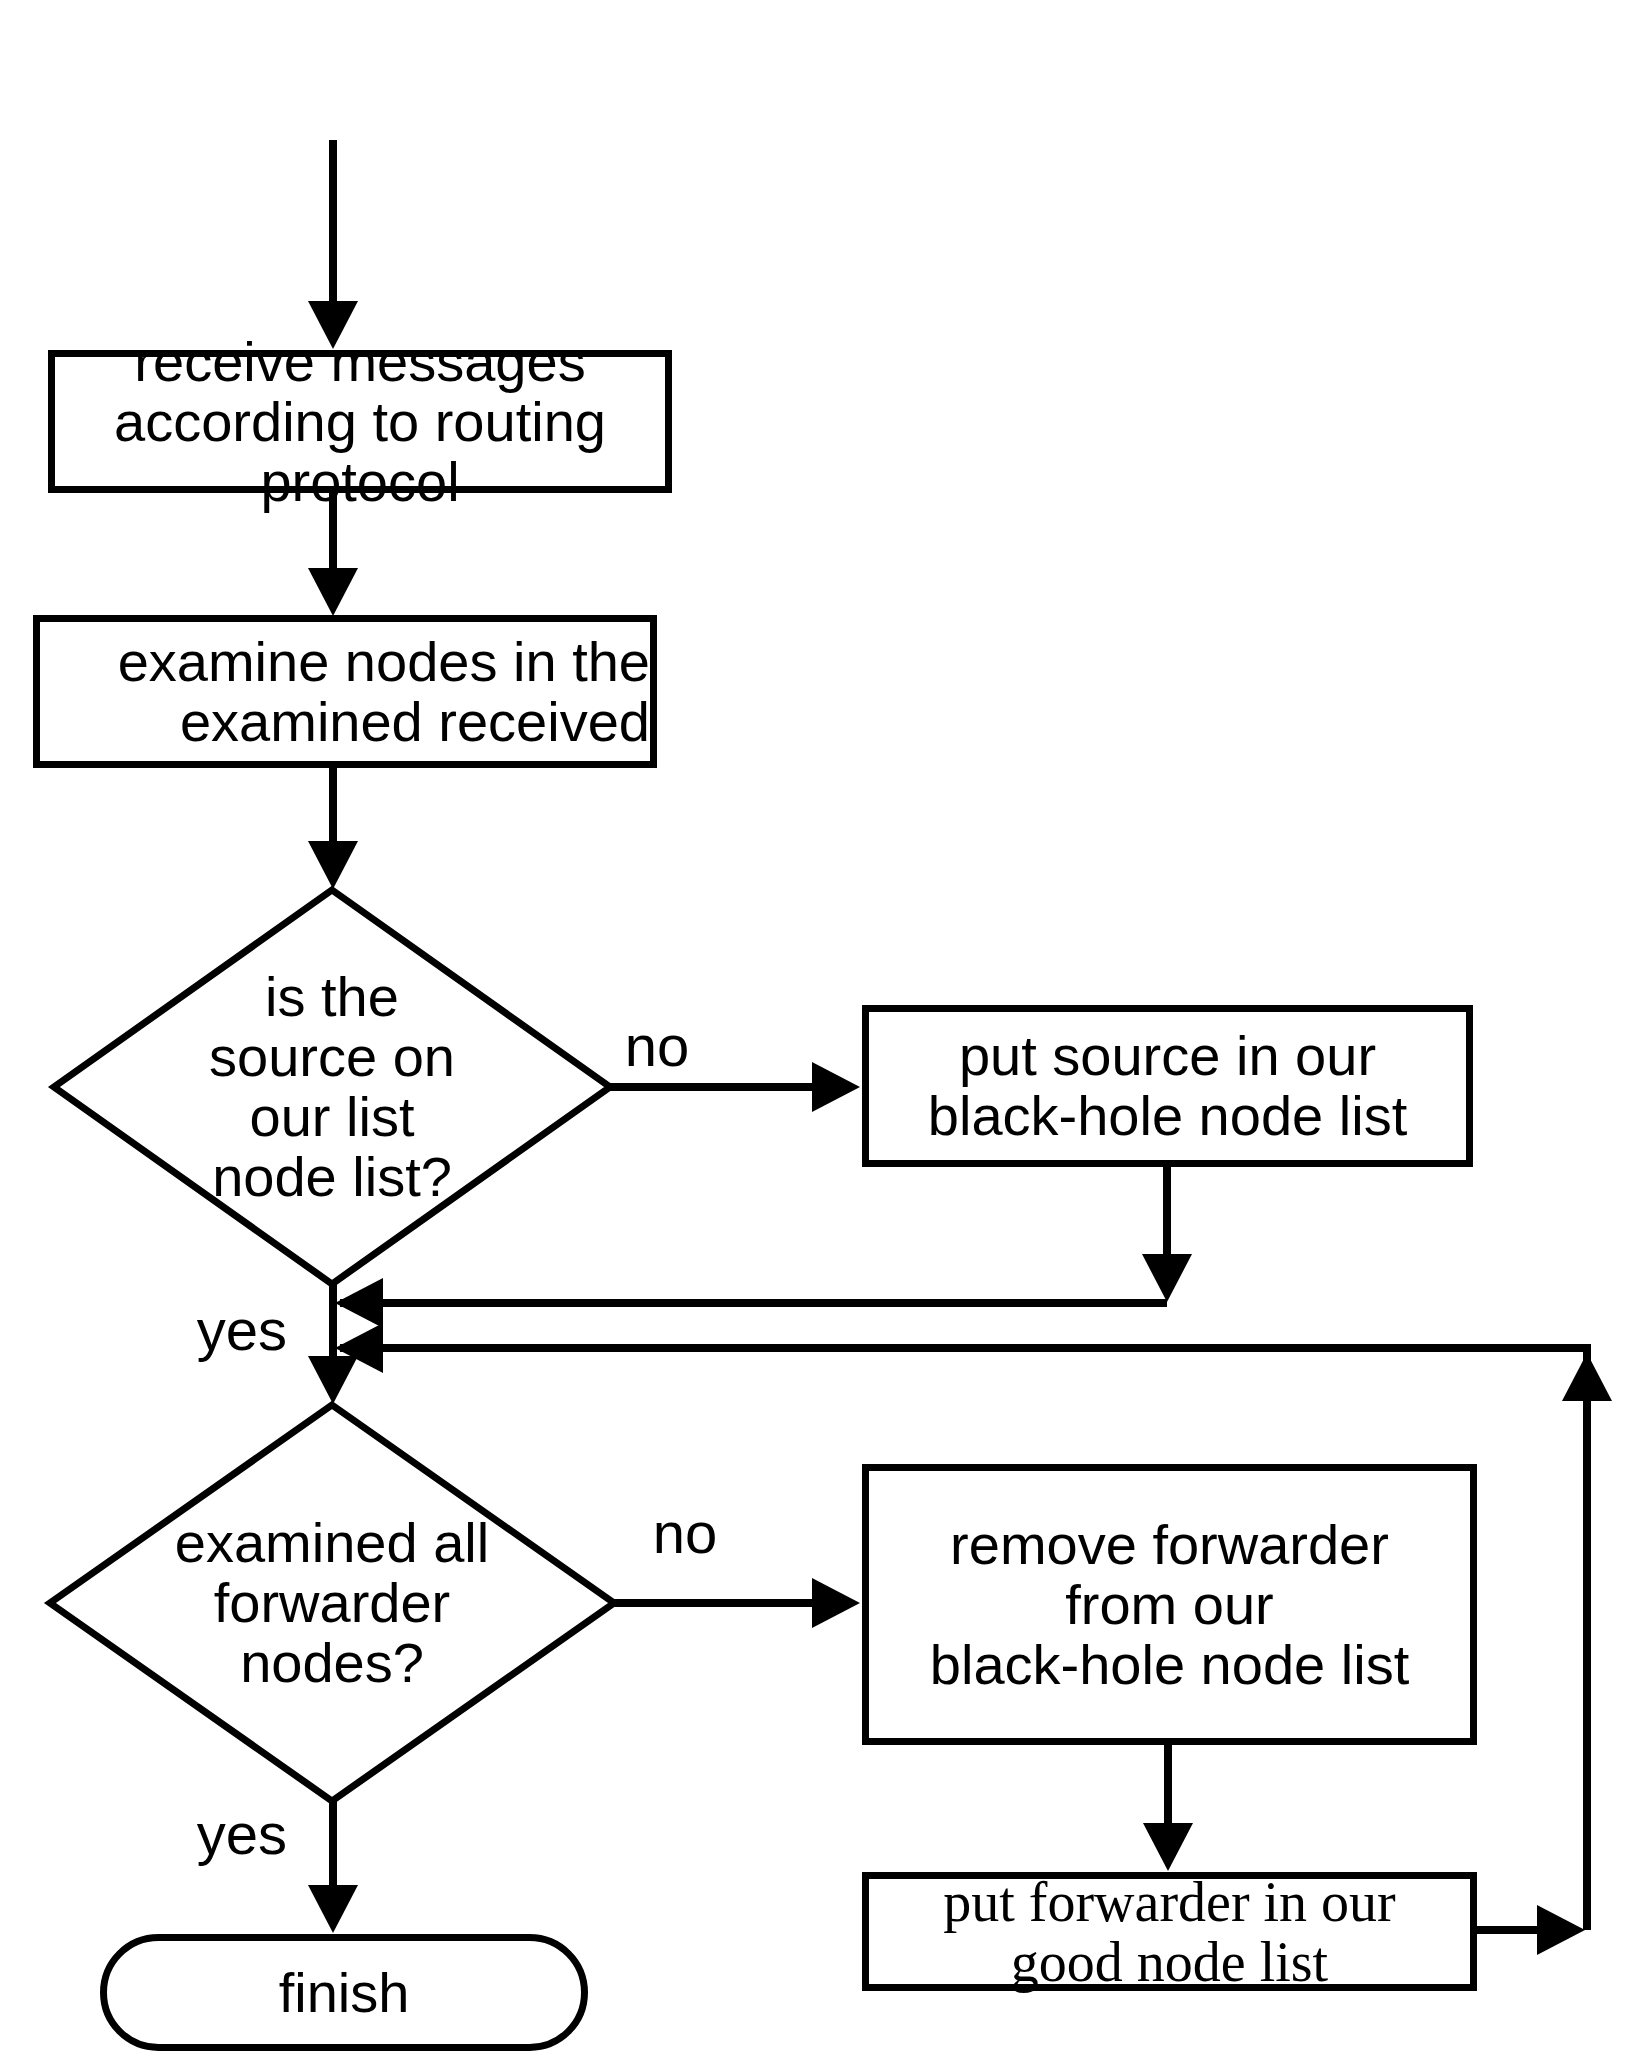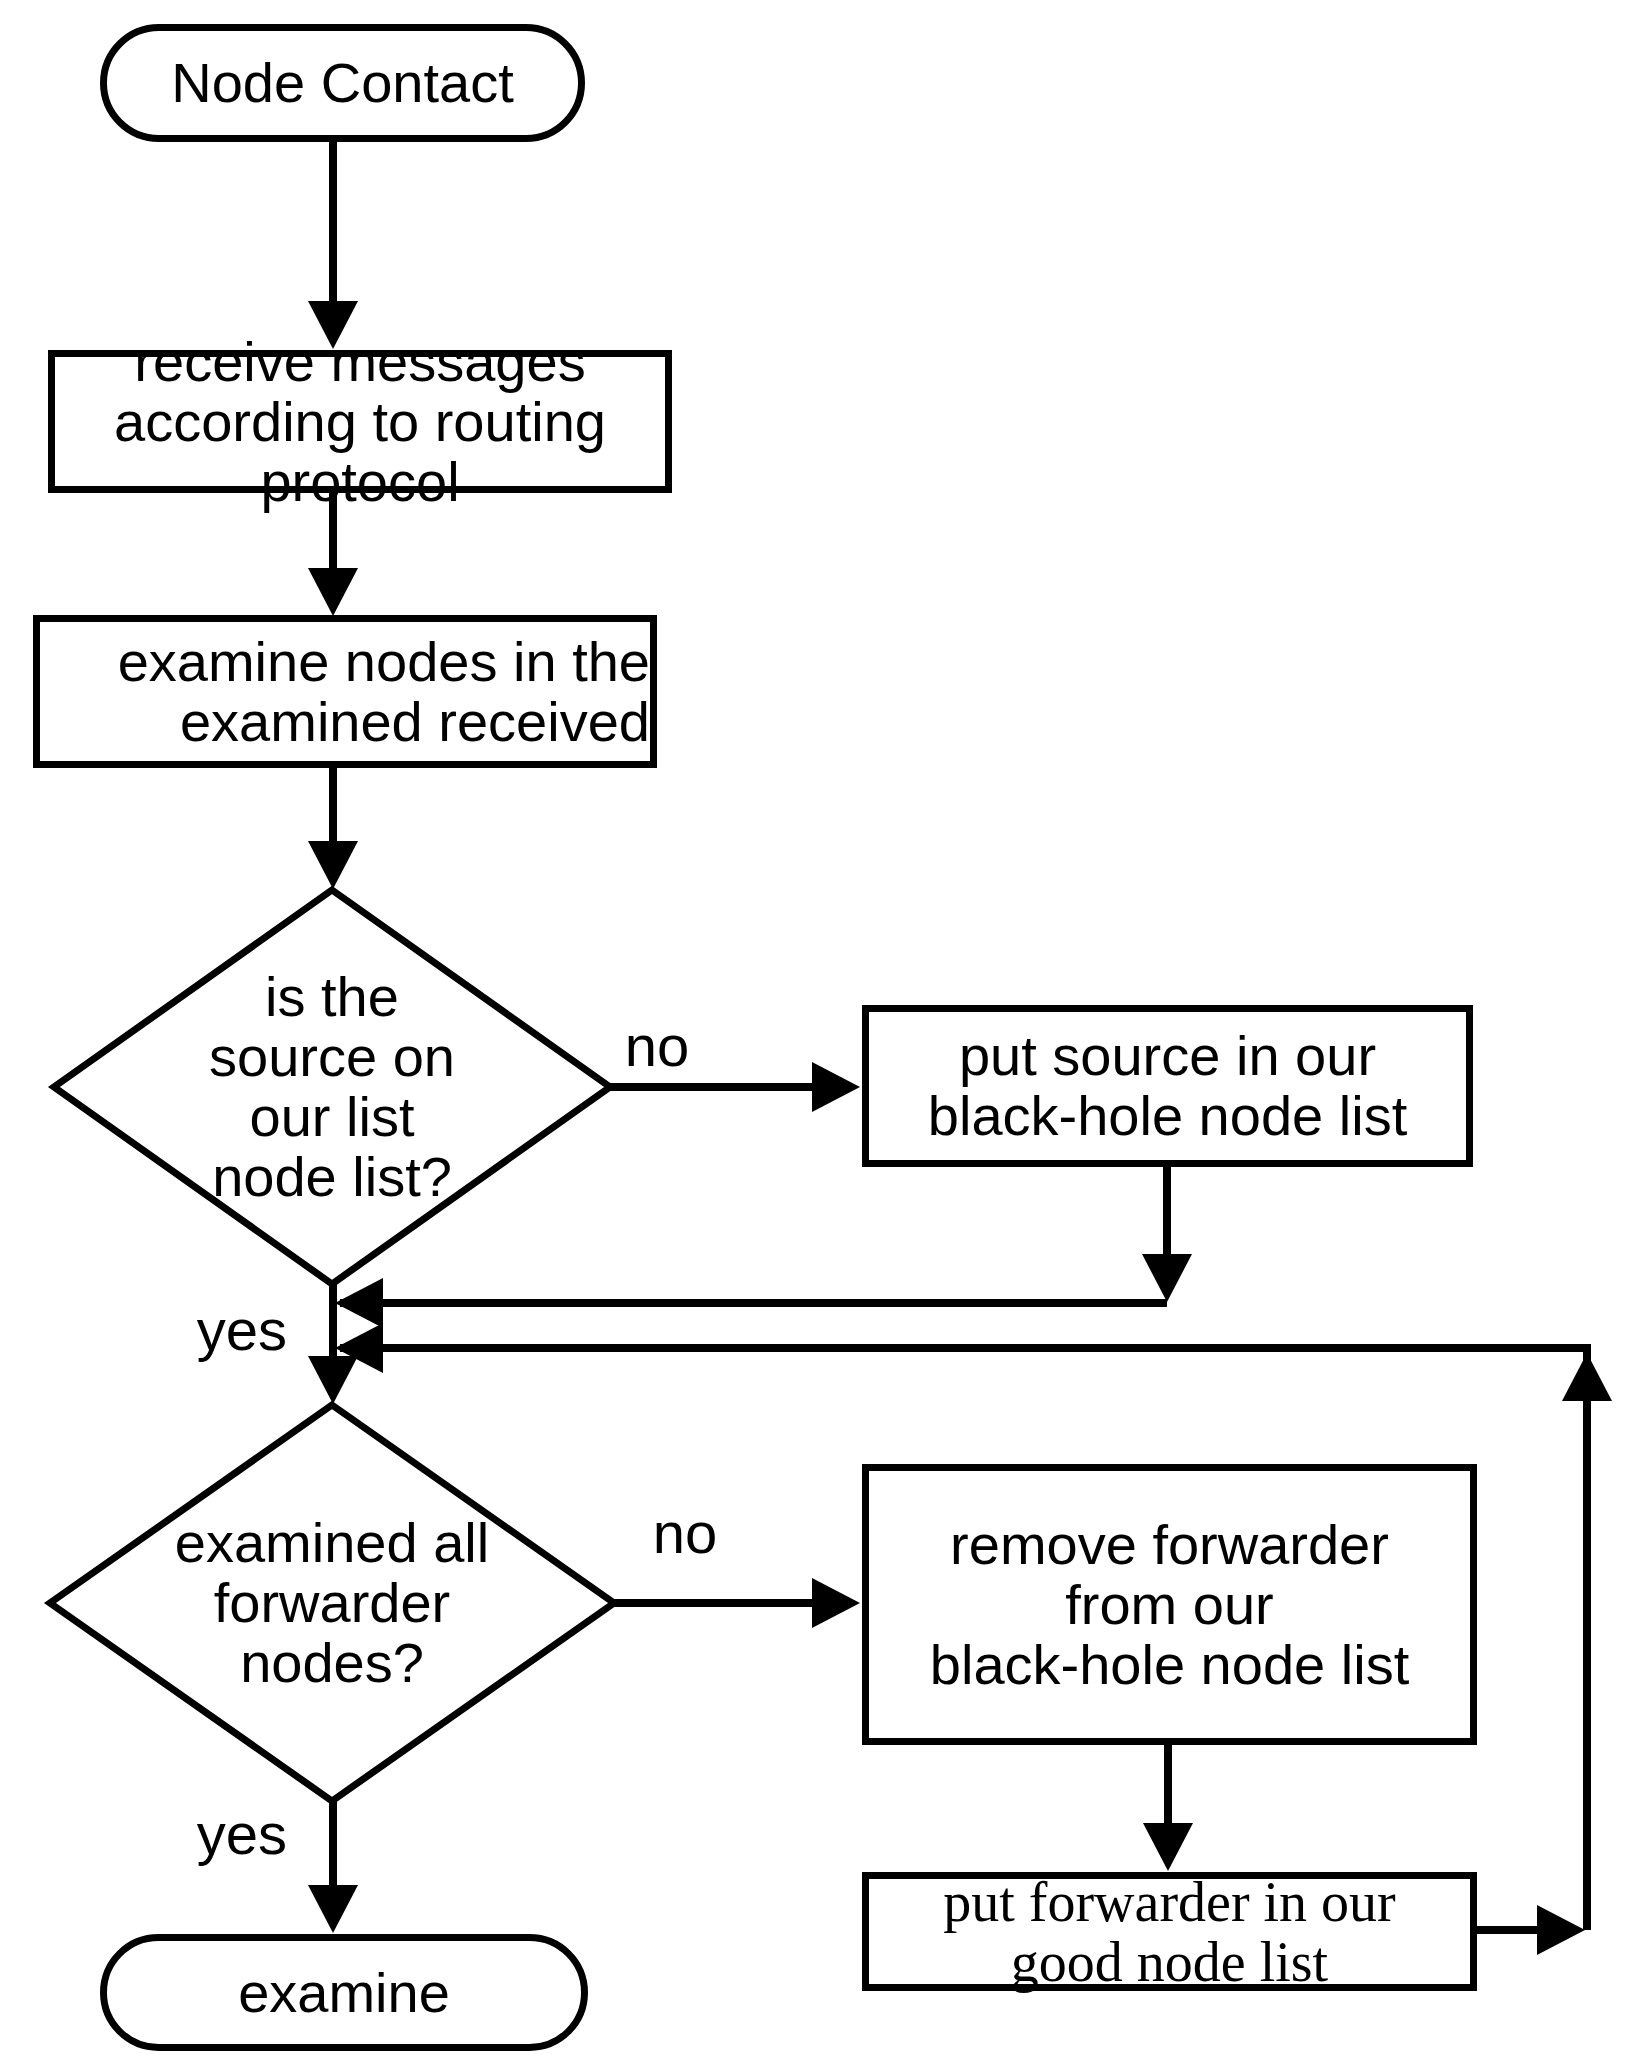--- a/index.html
+++ b/index.html
@@ -97,23 +97,20 @@
     <path d="M1168,1743 V1832"></path>
     <polygon class="head" points="1168,1871 1143,1823 1193,1823"></polygon>
 
     <path d="M1473,1930 H1545"></path>
     <polygon class="head" points="1585,1930 1537,1905 1537,1955"></polygon>
 
     <path d="M333,1801 V1895"></path>
     <polygon class="head" points="333,1933 308,1885 358,1885"></polygon>
   </svg>
 
-  <div class="node stadium" style="left:100px; top:24px; width:485px; height:118px;">
-    <span>Node Contact</span>
-  </div>
 
   <div class="node" style="left:48px; top:350px; width:624px; height:143px;">
     <span>receive messages</span>
     <span>according to routing</span>
     <span>protocol</span>
   </div>
 
   <div class="node" style="left:33px; top:615px; width:624px; height:153px;align-items:flex-end;">
     <span>examine nodes in the</span>
     <span>examined received</span>
@@ -142,21 +139,21 @@
     <span>from our</span>
     <span>black-hole node list</span>
   </div>
 
   <div class="node" style="left:862px; top:1872px; width:615px; height:119px;font-family:Liberation Serif, serif;">
     <span>put forwarder in our</span>
     <span>good node list</span>
   </div>
 
   <div class="node stadium" style="left:100px; top:1934px; width:488px; height:117px;">
-    <span>examine</span>
+    <span>finish</span>
   </div>
 
   <div class="edge-label" style="left:657px; top:1046px;">no</div>
   <div class="edge-label" style="left:242px; top:1330px;">yes</div>
   <div class="edge-label" style="left:685px; top:1533px;">no</div>
   <div class="edge-label" style="left:242px; top:1834px;">yes</div>
 
 </div>
 
 </body></html>

